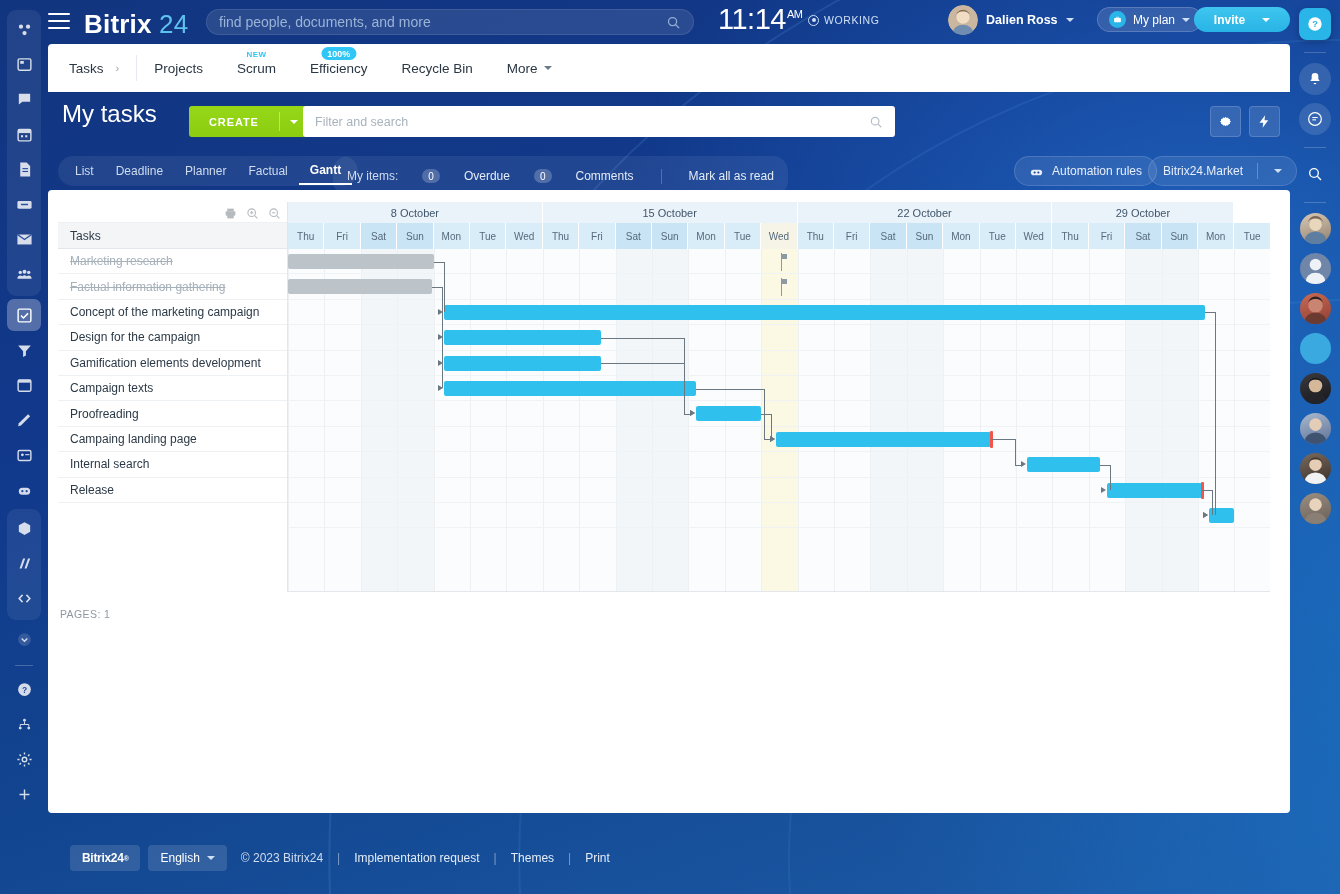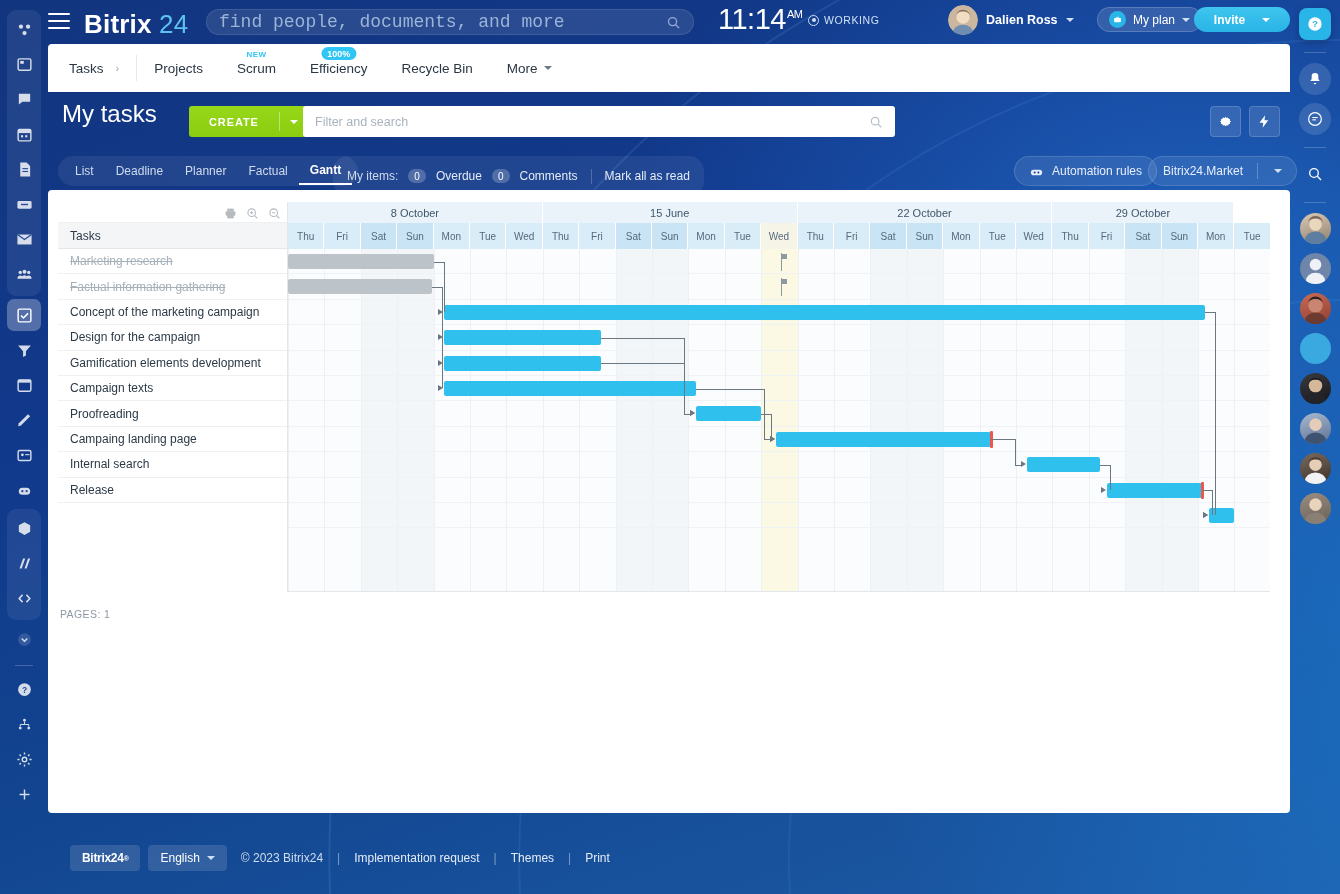--- a/index.html
+++ b/index.html
@@ -54,22 +54,22 @@
   #burger { position:absolute; left: 0px; top: 13px; width: 22px; height: 18px; cursor:pointer; }
   #burger span { display:block; height:2px; background:#fff; border-radius:1px; margin-bottom:5px; }
   #logo { position:absolute; left: 36px; top: 9px; font-size: 26px; font-weight: bold; color:#fff; letter-spacing:.2px;}
   #logo .num { color: #5ec2ef; font-weight: normal; }
   #global-search {
     position:absolute; left: 158px; top: 9px; width: 488px; height: 26px;
     background: rgba(255,255,255,0.10); border-radius: 13px; border: 1px solid rgba(255,255,255,.10);
     display:flex; align-items:center; padding: 0 12px; cursor:text;
   }
   #global-search input {
-    flex:1; background:none; border:none; outline:none; color:#fde047; font-size:18px;
-    font-family: Liberation Mono, monospace;
+    flex:1; background:none; border:none; outline:none; color:#fde047; font-size:14px;
+    font-family: Liberation Sans, sans-serif;
   }
   #global-search input::placeholder { color: #9ab4d8; }
   .clock { position:absolute; left: 670px; top: 3px; color:#fff; font-size: 29px; font-weight: 300; letter-spacing: -.5px; }
   .clock .ampm { font-size: 11px; vertical-align: super; margin-left:1px; }
   .working { position:absolute; left: 760px; top: 14px; color:#cfe0f5; font-size: 10.5px;
              letter-spacing:.6px; display:flex; align-items:center; gap:5px; cursor:pointer;}
   .working .dot { width:11px; height:11px; border-radius:50%; border:1.5px solid #cfe0f5; display:flex;
                   align-items:center; justify-content:center;}
   .working .dot i { width:4px; height:4px; border-radius:50%; background:#cfe0f5; display:block; }
   .userbox { position:absolute; left: 900px; top: 5px; display:flex; align-items:center; gap:8px; cursor:pointer; }
@@ -123,21 +123,21 @@
   .sqbtn svg { width:15px;height:15px;fill:#fff;}
   #gear-btn { left: 1162px; } #bolt-btn { left: 1201px; }
 
   
   #subtabs { position:absolute; left: 48px; top: 156px; width: 1242px; height: 34px; }
   #view-tabs { position:absolute; left: 10px; top:0; height:30px; background: rgba(255,255,255,.07);
                border-radius:15px; display:flex; align-items:center; padding: 0 6px; }
   .vt { color:#cfdcee; font-size:12px; padding: 0 11px; cursor:pointer; line-height:30px; }
   .vt.sel { color:#fff; font-weight:bold; border-bottom:2px solid #fff; line-height:26px; height:28px;}
   #myitems { position:absolute; left: 285px; top:0; height:40px; background: rgba(255,255,255,.07);
-             border-radius:15px; display:flex; align-items:center; padding: 0 14px; gap:10px;}
+             border-radius:15px; display:flex; align-items:center; padding: 0 14px; gap:24px;}
   #myitems .mi-lbl { color:#cfdcee; font-size:12px; }
   .cnt-badge { background: rgba(255,255,255,.22); color:#fff; font-size:10px; border-radius:8px;
                padding:1.5px 6px; min-width:17px; text-align:center;}
   .mi-link { color:#e4ecf6; font-size:12px; cursor:pointer;}
   .mi-div { width:1px; height:15px; background: rgba(255,255,255,.22); margin: 0 3px;}
   .rpill { position:absolute; top:0; height:30px; border-radius:15px; background: rgba(255,255,255,.09);
            border:1px solid rgba(255,255,255,.14); display:flex; align-items:center; padding:0 14px;
            color:#e7eefb; font-size:12px; gap:8px; cursor:pointer;}
   #auto-rules { left: 966px; } #market { left: 1100px; padding-right:6px; }
   #market .mdiv { width:1px;height:16px;background:rgba(255,255,255,.25); margin-left:6px;}
@@ -592,21 +592,21 @@
           <div class="trow">Proofreading</div>
           <div class="trow">Campaing landing page</div>
           <div class="trow">Internal search</div>
           <div class="trow">Release</div>
         </div>
     </div>
 
     <div id="tl-col">
       <div id="tl-weeks">
           <div class="wk" style="left: 0px; width: 254.8px;">8 October</div>
-          <div class="wk" style="left: 254.8px; width: 254.8px;">15 June</div>
+          <div class="wk" style="left: 254.8px; width: 254.8px;">15 October</div>
           <div class="wk" style="left: 509.6px; width: 254.8px;">22 October</div>
           <div class="wk" style="left: 764.4px; width: 182px;">29 October</div>
         </div>
       <div id="tl-days">
           <div class="dy" style="left: 0px; width: 36.4px;">Thu</div>
           <div class="dy" style="left: 36.4px; width: 36.4px;">Fri</div>
           <div class="dy wknd" style="left: 72.8px; width: 36.4px;">Sat</div>
           <div class="dy wknd" style="left: 109.2px; width: 36.4px;">Sun</div>
           <div class="dy" style="left: 145.6px; width: 36.4px;">Mon</div>
           <div class="dy" style="left: 182px; width: 36.4px;">Tue</div>

